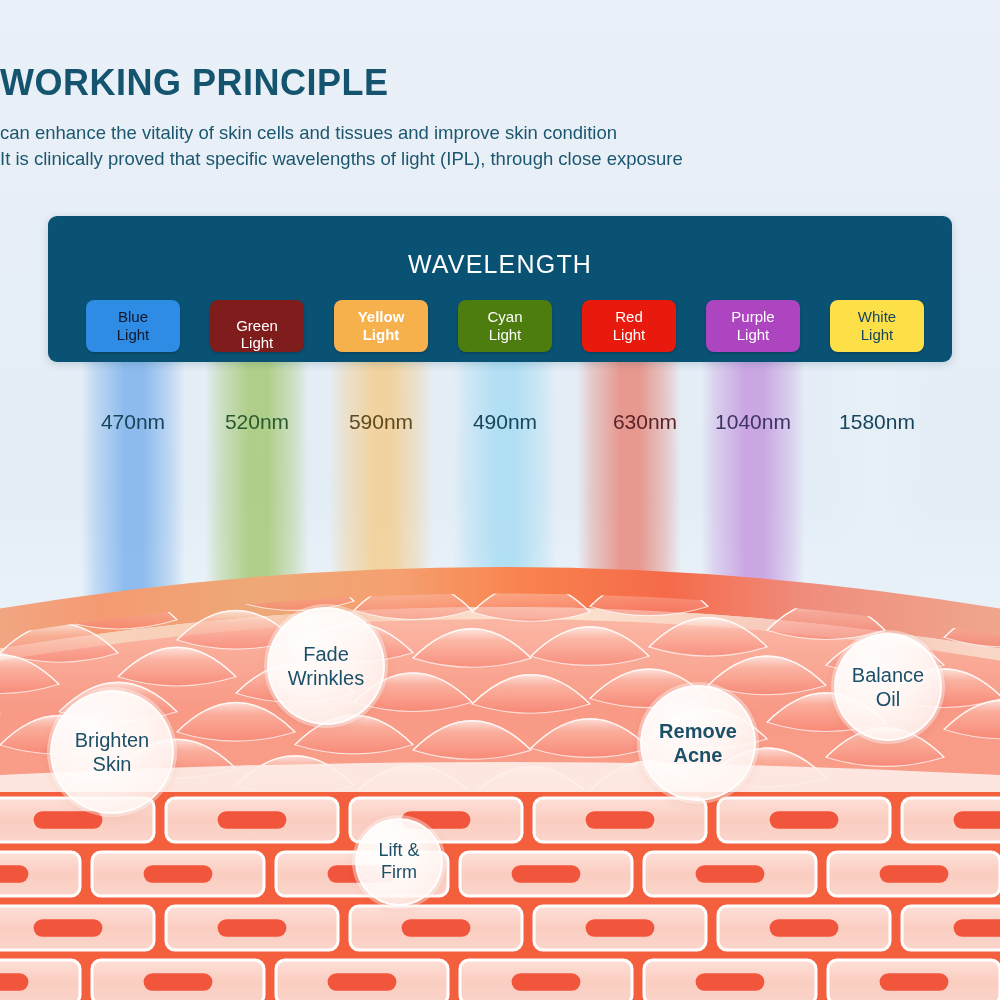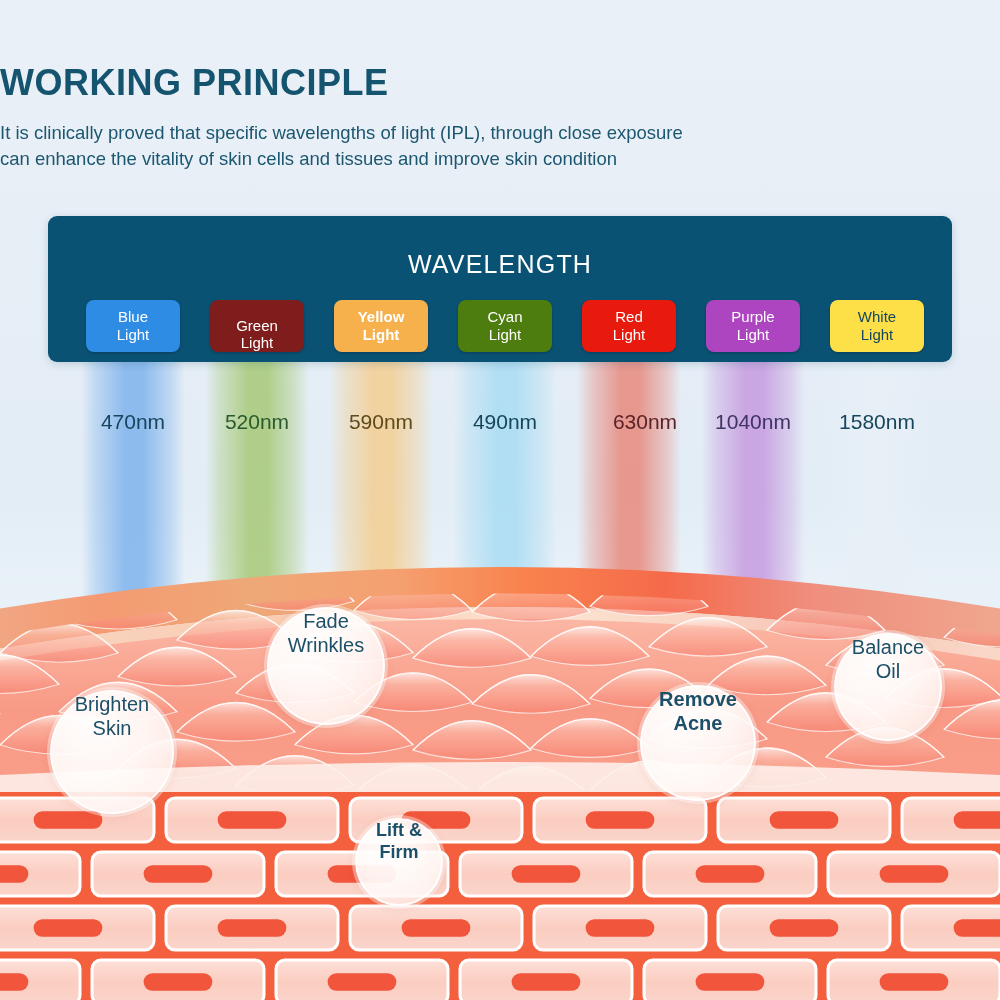--- a/index.html
+++ b/index.html
@@ -65,35 +65,35 @@
 
   
   #skin { position:absolute; left:0; top:540px; width:1000px; height:460px; overflow:hidden; }
 
   
   .bubble {
     position:absolute; border-radius:50%;
     background:radial-gradient(circle at 34% 30%, rgba(255,255,255,.97) 0%, rgba(255,252,250,.93) 45%, rgba(255,246,243,.86) 78%, rgba(255,240,236,.72) 100%);
     border:2px solid rgba(255,255,255,.92);
     box-shadow:0 0 0 3px rgba(255,255,255,.38), 0 2px 10px rgba(200,90,60,.18);
-    display:flex; flex-direction:column; align-items:center; 
+    display:flex; flex-direction:column; align-items:center; justify-content:center;
     color:#1c5068; font-size:20px; line-height:1.22; text-align:center;
   }
   .bubble span { display:block; }
 </style>
 </head>
 <body>
 
 <div id="stage">
 
   <div id="header">
     <div id="title">WORKING PRINCIPLE</div>
     <div id="subtitle">
+      <div>can enhance the vitality of skin cells and tissues and improve skin condition</div>
       <div>It is clinically proved that specific wavelengths of light (IPL), through close exposure</div>
-      <div>can enhance the vitality of skin cells and tissues and improve skin condition</div>
     </div>
   </div>
 
   <div id="beams">
       <div class="beam" style="left: 81px; width: 104px; background: linear-gradient(90deg, rgba(255, 255, 255, 0) 0%, rgba(127, 179, 236, 0.4) 14%, rgba(127, 179, 236, 0.933) 42%, rgba(127, 179, 236, 0.933) 60%, rgba(127, 179, 236, 0.4) 86%, rgba(255, 255, 255, 0) 100%); opacity: 0.92;"></div>
       <div class="beam" style="left: 205px; width: 104px; background: linear-gradient(90deg, rgba(255, 255, 255, 0) 0%, rgba(167, 201, 119, 0.4) 14%, rgba(167, 201, 119, 0.933) 42%, rgba(167, 201, 119, 0.933) 60%, rgba(167, 201, 119, 0.4) 86%, rgba(255, 255, 255, 0) 100%); opacity: 0.92;"></div>
       <div class="beam" style="left: 329px; width: 104px; background: linear-gradient(90deg, rgba(255, 255, 255, 0) 0%, rgba(243, 206, 146, 0.4) 14%, rgba(243, 206, 146, 0.933) 42%, rgba(243, 206, 146, 0.933) 60%, rgba(243, 206, 146, 0.4) 86%, rgba(255, 255, 255, 0) 100%); opacity: 0.92;"></div>
       <div class="beam" style="left: 453px; width: 104px; background: linear-gradient(90deg, rgba(255, 255, 255, 0) 0%, rgba(169, 220, 243, 0.4) 14%, rgba(169, 220, 243, 0.933) 42%, rgba(169, 220, 243, 0.933) 60%, rgba(169, 220, 243, 0.4) 86%, rgba(255, 255, 255, 0) 100%); opacity: 0.92;"></div>
       <div class="beam" style="left: 577px; width: 104px; background: linear-gradient(90deg, rgba(255, 255, 255, 0) 0%, rgba(231, 138, 126, 0.4) 14%, rgba(231, 138, 126, 0.933) 42%, rgba(231, 138, 126, 0.933) 60%, rgba(231, 138, 126, 0.4) 86%, rgba(255, 255, 255, 0) 100%); opacity: 0.92;"></div>
       <div class="beam" style="left: 701px; width: 104px; background: linear-gradient(90deg, rgba(255, 255, 255, 0) 0%, rgba(198, 155, 223, 0.4) 14%, rgba(198, 155, 223, 0.933) 42%, rgba(198, 155, 223, 0.933) 60%, rgba(198, 155, 223, 0.4) 86%, rgba(255, 255, 255, 0) 100%); opacity: 0.92;"></div>
@@ -403,21 +403,21 @@
               <rect x="879.6" y="433.2" width="68.8" height="17.6" rx="8.8" fill="#f1553c"></rect>
             </g>
           </g>
       </g>
     </svg>
   </div>
 
   <div id="panel">
     <div id="panel-title">WAVELENGTH</div>
     <div id="chips">
-        <div class="chip" style="left: 38px; background: rgb(47, 140, 228); color: #ffffff;">
+        <div class="chip" style="left: 38px; background: rgb(47, 140, 228); color: #0f172a;">
           <span>Blue</span>
           <span>Light</span>
         </div>
         <div class="chip" style="left: 162px; background: #7f1d1d; color: rgb(255, 255, 255); justify-content: flex-end;">
           <span>Green</span>
           <span>Light</span>
         </div>
         <div class="chip" style="left: 286px; background: rgb(246, 176, 76); color: rgb(255, 255, 255); font-weight: bold;">
           <span>Yellow</span>
           <span>Light</span>
@@ -453,21 +453,21 @@
 
   <div id="bubbles">
       <div class="bubble" style="left: 50px; top: 690px; width: 124px; height: 124px; color: rgb(28, 80, 104);">
         <span>Brighten</span>
         <span>Skin</span>
       </div>
       <div class="bubble" style="left: 267px; top: 607px; width: 118px; height: 118px; color: rgb(28, 80, 104);">
         <span>Fade</span>
         <span>Wrinkles</span>
       </div>
-      <div class="bubble" style="left: 355px; top: 818px; width: 88px; height: 88px; font-size: 18px; color: rgb(28, 80, 104); font-weight: bold;">
+      <div class="bubble" style="left: 355px; top: 818px; width: 88px; height: 88px; font-size: 18px; color: rgb(28, 80, 104);">
         <span>Lift &amp;</span>
         <span>Firm</span>
       </div>
       <div class="bubble" style="left: 640px; top: 685px; width: 116px; height: 116px; color: rgb(28, 80, 104); font-weight: bold;">
         <span>Remove</span>
         <span>Acne</span>
       </div>
       <div class="bubble" style="left: 834px; top: 633px; width: 108px; height: 108px; color: rgb(28, 80, 104);">
         <span>Balance</span>
         <span>Oil</span>

